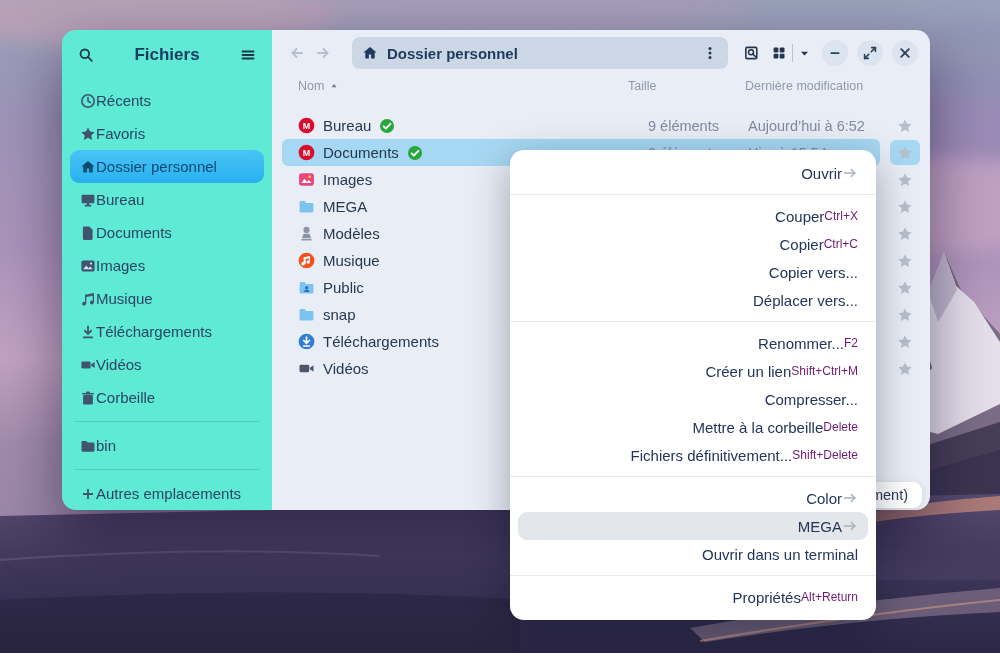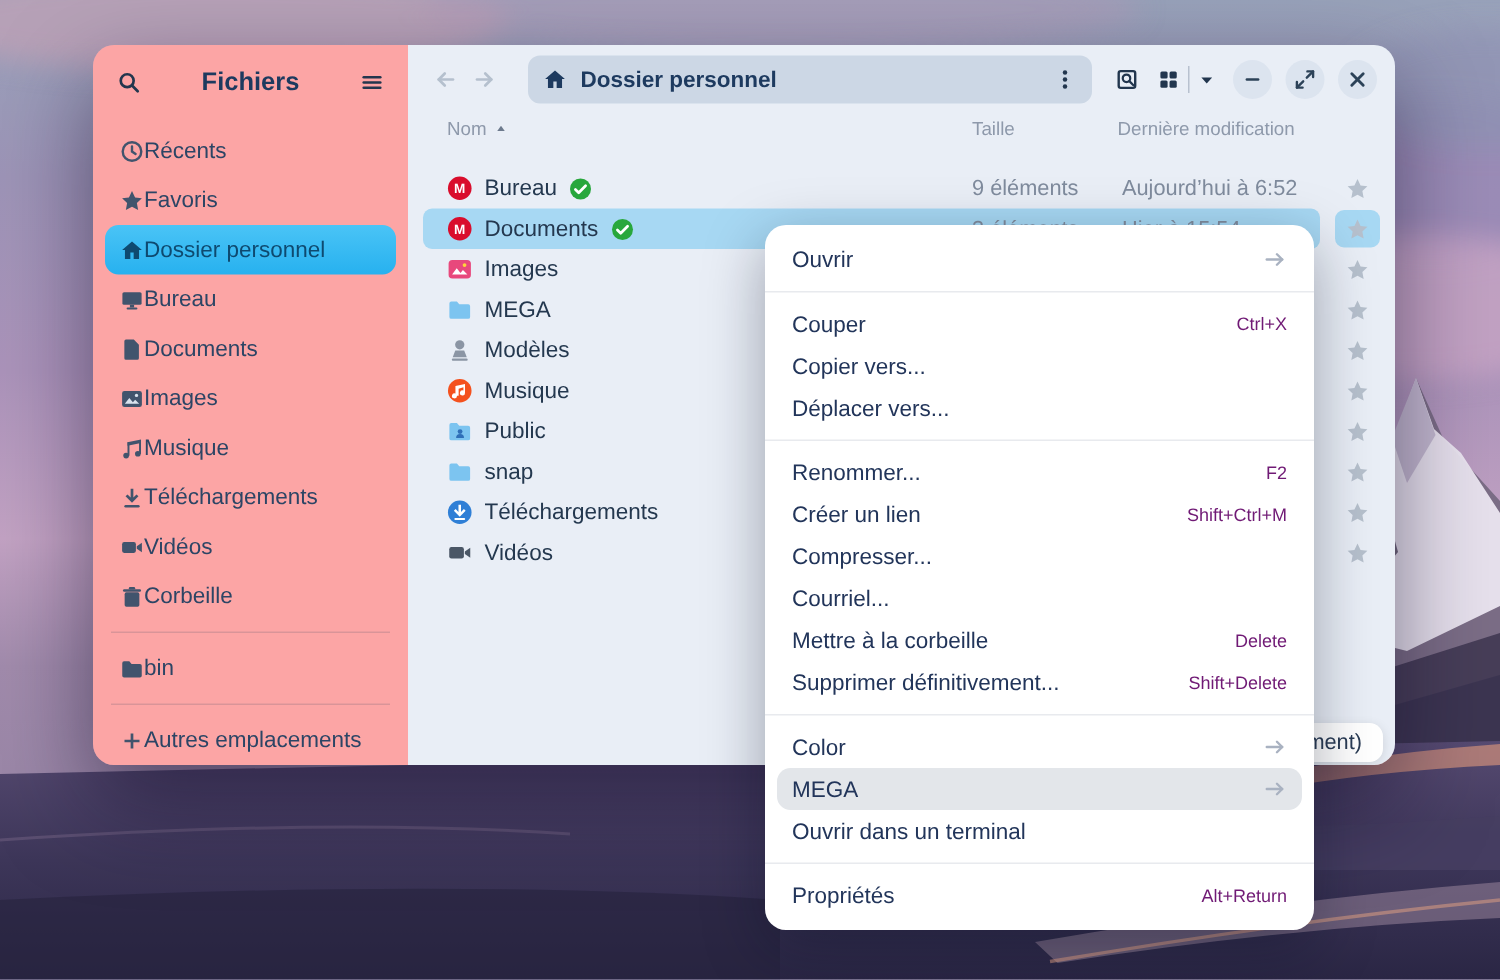--- a/index.html
+++ b/index.html
@@ -6,21 +6,21 @@
   body{width:1000px;height:653px;overflow:hidden;position:relative;
        font-family:"Liberation Sans",sans-serif;background:#9a93b0;}
 
   
   .wallpaper{position:absolute;inset:0;z-index:0}
 
   
   .window{position:absolute;left:62px;top:30px;width:868px;height:480px;
           border-radius:14px;display:flex;z-index:5;
           box-shadow:0 25px 60px rgba(15,10,40,.5);}
-  .sidebar{width:210px;background:#fca5a5;border-radius:14px 0 0 14px;
+  .sidebar{width:210px;background:#5eead4;border-radius:14px 0 0 14px;
            display:flex;flex-direction:column;overflow:hidden;}
   .sb-header{height:50px;display:flex;align-items:center;padding:0 16px;flex:0 0 auto;}
   .sb-title{flex:1;text-align:center;font-weight:bold;font-size:17px;color:#1d3a5f;}
   .icbtn{display:flex;align-items:center;justify-content:center;color:#22364e;}
   .sb-list{padding:4px 8px 0;}
   .sb-item{height:33px;display:flex;align-items:center;padding:0 10px;
            border-radius:9px;font-size:15px;color:#2c4565;}
   .sb-item .ic{color:#41546d;flex:0 0 auto}
   .sb-item.selected{background:linear-gradient(180deg,#4ac4f6,#27b1ef);color:#0e4a70;}
   .sb-item.selected .ic{color:#0e4a70}
@@ -37,21 +37,21 @@
   .crumb-label{font-weight:bold;font-size:15px;color:#1d3a5f;flex:1}
   .tb-right{margin-left:auto;display:flex;align-items:center;gap:11px;}
   .view-group{display:flex;align-items:center;gap:5px;color:#22364e}
   .view-sep{width:1px;height:18px;background:rgba(40,60,90,.25)}
   .win-btn{width:26px;height:26px;border-radius:50%;background:#dce4ef;display:flex;
            align-items:center;justify-content:center;color:#2c4258}
   .win-btn + .win-btn{margin-left:-2px}
 
   .cols{height:22px;position:relative;color:#8e99ab;font-size:12.5px;flex:0 0 auto;}
   .col-nom{position:absolute;left:26px;top:3px;display:flex;gap:5px;align-items:center}
-  .col-taille{position:absolute;left:376px;top:3px}
+  .col-taille{position:absolute;left:356px;top:3px}
   .col-mod{position:absolute;left:473px;top:3px}
   .sort{width:10px;height:10px;color:#6d7a8d}
 
   .rows{margin-top:14px;flex:1;position:relative}
   .row{height:27px;position:relative;font-size:15px;color:#24384f;}
   .row .name{position:absolute;left:26px;top:0;bottom:0;display:flex;align-items:center;gap:8px;z-index:1}
   .row .size,.row .mod{position:absolute;top:50%;transform:translateY(-50%);
                         color:#7f8b9d;font-size:14.5px;z-index:1;white-space:nowrap}
   .row .size{left:376px}
   .row .mod{left:476px}
@@ -61,21 +61,21 @@
                         background:#a7d8f3;border-radius:6px;}
   .row.selected .star{background:#a7d8f3;border-radius:6px;}
 
   .status{position:absolute;left:360px;right:8px;bottom:2px;height:26px;background:#fff;
           border-radius:9px;z-index:8;display:flex;align-items:center;justify-content:flex-end;
           padding:0 14px;font-size:14.5px;color:#2a3c55;box-shadow:0 2px 8px rgba(0,0,0,.12)}
 
   
   .menu{position:absolute;left:510px;top:150px;width:366px;background:#ffffff;
         border-radius:14px;box-shadow:0 12px 40px rgba(10,15,35,.35);padding:9px 0;
-        z-index:20;box-sizing:border-box;}
+        z-index:20;box-sizing:border-box;text-align:right;}
   .mi{height:28px;display:flex;align-items:center;padding:0 18px;font-size:15px;color:#22355a;}
   .mi .lab{flex:1;white-space:nowrap}
   .mi .sc{color:#701a75;font-size:12px;white-space:nowrap}
   .mi .sub{color:#a9b2c1;width:16px;height:16px}
   .mi.hl{background:#e3e6ea;border-radius:9px;margin:0 8px;padding:0 10px;}
   .msep{height:1px;background:#e8eaee;margin:7px 0;}
 </style>
 </head>
 <body>
 
@@ -600,46 +600,47 @@
     <svg class="sub">
         <use href="#i-sub"></use>
       </svg>
   </div>
   <div class="msep"></div>
   <div class="mi">
     <span class="lab">Couper</span>
     <span class="sc">Ctrl+X</span>
   </div>
   <div class="mi">
+    <span class="lab">Copier</span>
+    <span class="sc">Ctrl+C</span>
+  </div>
+  <div class="mi">
     <span class="lab">Copier vers...</span>
   </div>
   <div class="mi">
     <span class="lab">Déplacer vers...</span>
   </div>
   <div class="msep"></div>
   <div class="mi">
     <span class="lab">Renommer...</span>
     <span class="sc">F2</span>
   </div>
   <div class="mi">
     <span class="lab">Créer un lien</span>
     <span class="sc">Shift+Ctrl+M</span>
   </div>
   <div class="mi">
     <span class="lab">Compresser...</span>
   </div>
   <div class="mi">
-    <span class="lab">Courriel...</span>
-  </div>
-  <div class="mi">
     <span class="lab">Mettre à la corbeille</span>
     <span class="sc">Delete</span>
   </div>
   <div class="mi">
-    <span class="lab">Supprimer définitivement...</span>
+    <span class="lab">Fichiers définitivement...</span>
     <span class="sc">Shift+Delete</span>
   </div>
   <div class="msep"></div>
   <div class="mi">
     <span class="lab">Color</span>
     <svg class="sub">
         <use href="#i-sub"></use>
       </svg>
   </div>
   <div class="mi hl">

